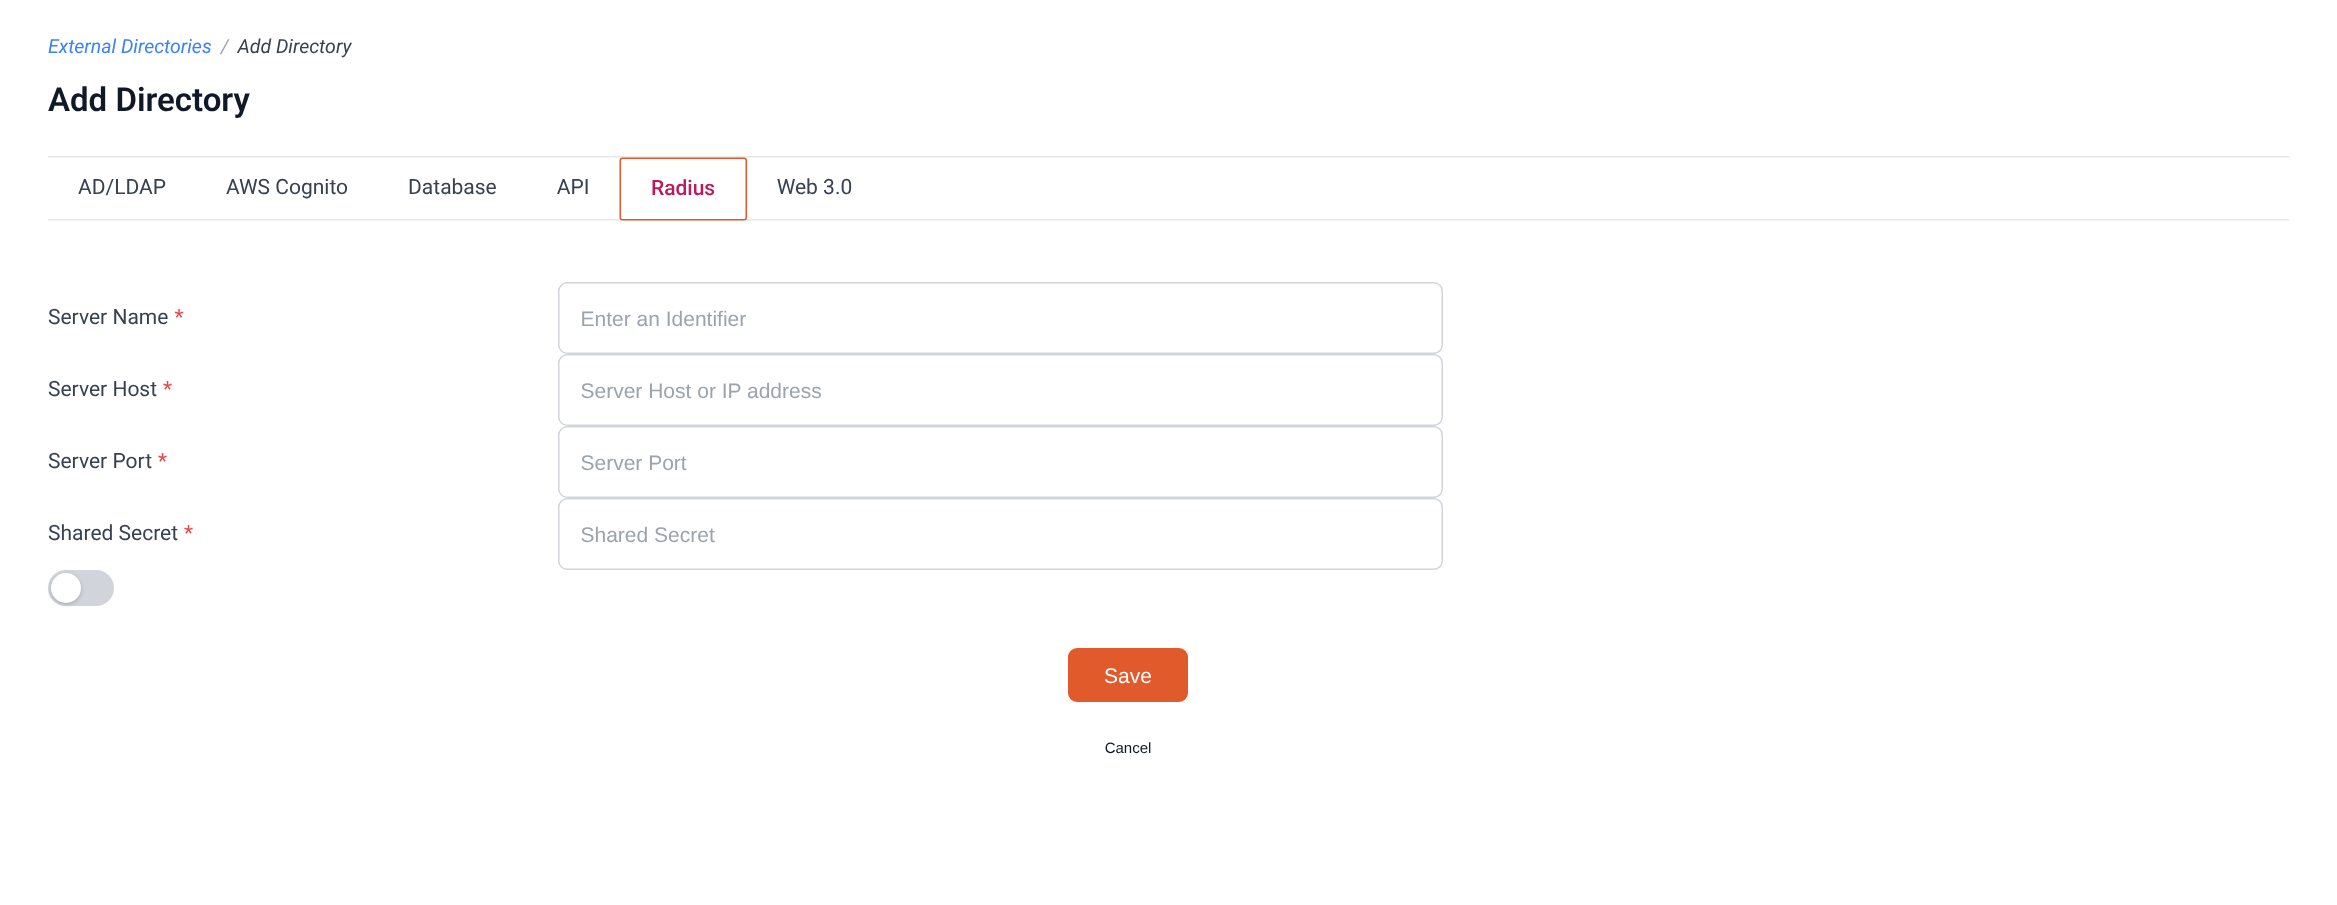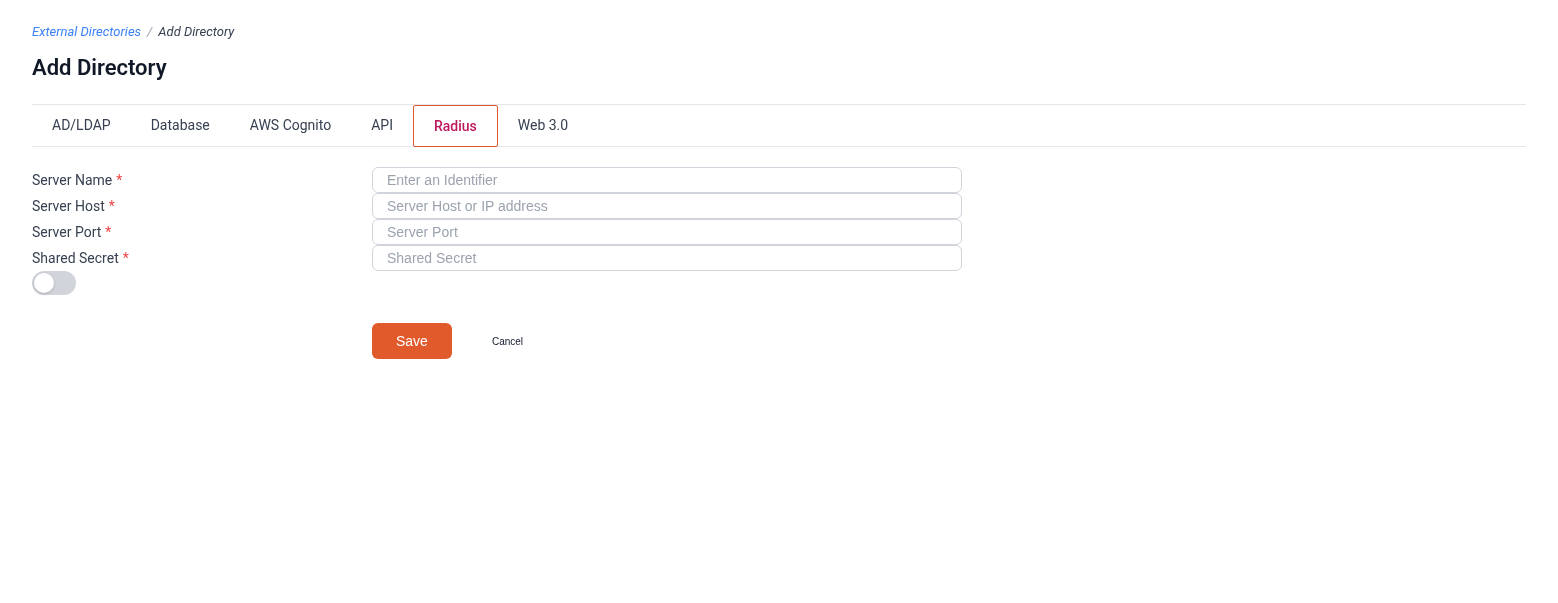--- a/index.html
+++ b/index.html
@@ -43,21 +43,21 @@
     }
     .divider {
       border: none;
       border-top: 1px solid #e5e7eb;
       margin-bottom: 0;
     }
     .tabs-container {
       display: flex;
       gap: 0;
       border-bottom: 1px solid #e5e7eb;
-      margin-bottom: 20px;
+      margin-bottom: 41px;
     }
     .tab {
       padding: 12px 20px;
       cursor: pointer;
       color: #374151;
       font-size: 14px;
       font-weight: 400;
       border-bottom: 2px solid transparent;
       margin-bottom: -1px;
       white-space: nowrap;
@@ -87,21 +87,21 @@
       align-items: center;
       gap: 4px;
     }
     .required-star {
       color: #ef4444;
       font-size: 14px;
     }
     .form-input {
       flex: 1;
       max-width: 590px;
-      height: 26px;
+      height: 48px;
       padding: 8px 14px;
       border: 1px solid #d1d5db;
       border-radius: 6px;
       font-size: 14px;
       color: #374151;
       outline: none;
       background: #ffffff;
     }
     .form-input::placeholder {
       color: #9ca3af;
@@ -162,20 +162,21 @@
     }
     .toggle input:checked + .toggle-slider:before {
       transform: translateX(20px);
     }
     .buttons-row {
       display: flex;
       align-items: center;
       gap: 16px;
       margin-top: 28px;
       padding-left: 340px;
+      flex-direction: column;
     }
     .btn-save {
       padding: 10px 24px;
       background: #e05a2b;
       color: white;
       border: none;
       border-radius: 6px;
       font-size: 14px;
       font-weight: 500;
       cursor: pointer;
@@ -199,22 +200,22 @@
     <span class="breadcrumb-separator">/</span>
     <span class="breadcrumb-current">Add Directory</span>
   </div>
 
   <h1 class="page-title">Add Directory</h1>
 
   <hr class="divider">
 
   <div class="tabs-container">
     <div class="tab">AD/LDAP</div>
+    <div class="tab">AWS Cognito</div>
     <div class="tab">Database</div>
-    <div class="tab">AWS Cognito</div>
     <div class="tab">API</div>
     <div class="tab active">Radius</div>
     <div class="tab">Web 3.0</div>
   </div>
 
   <div class="form-container">
 
     <div class="form-row">
       <div class="form-label">
         <span>Server Name</span>

